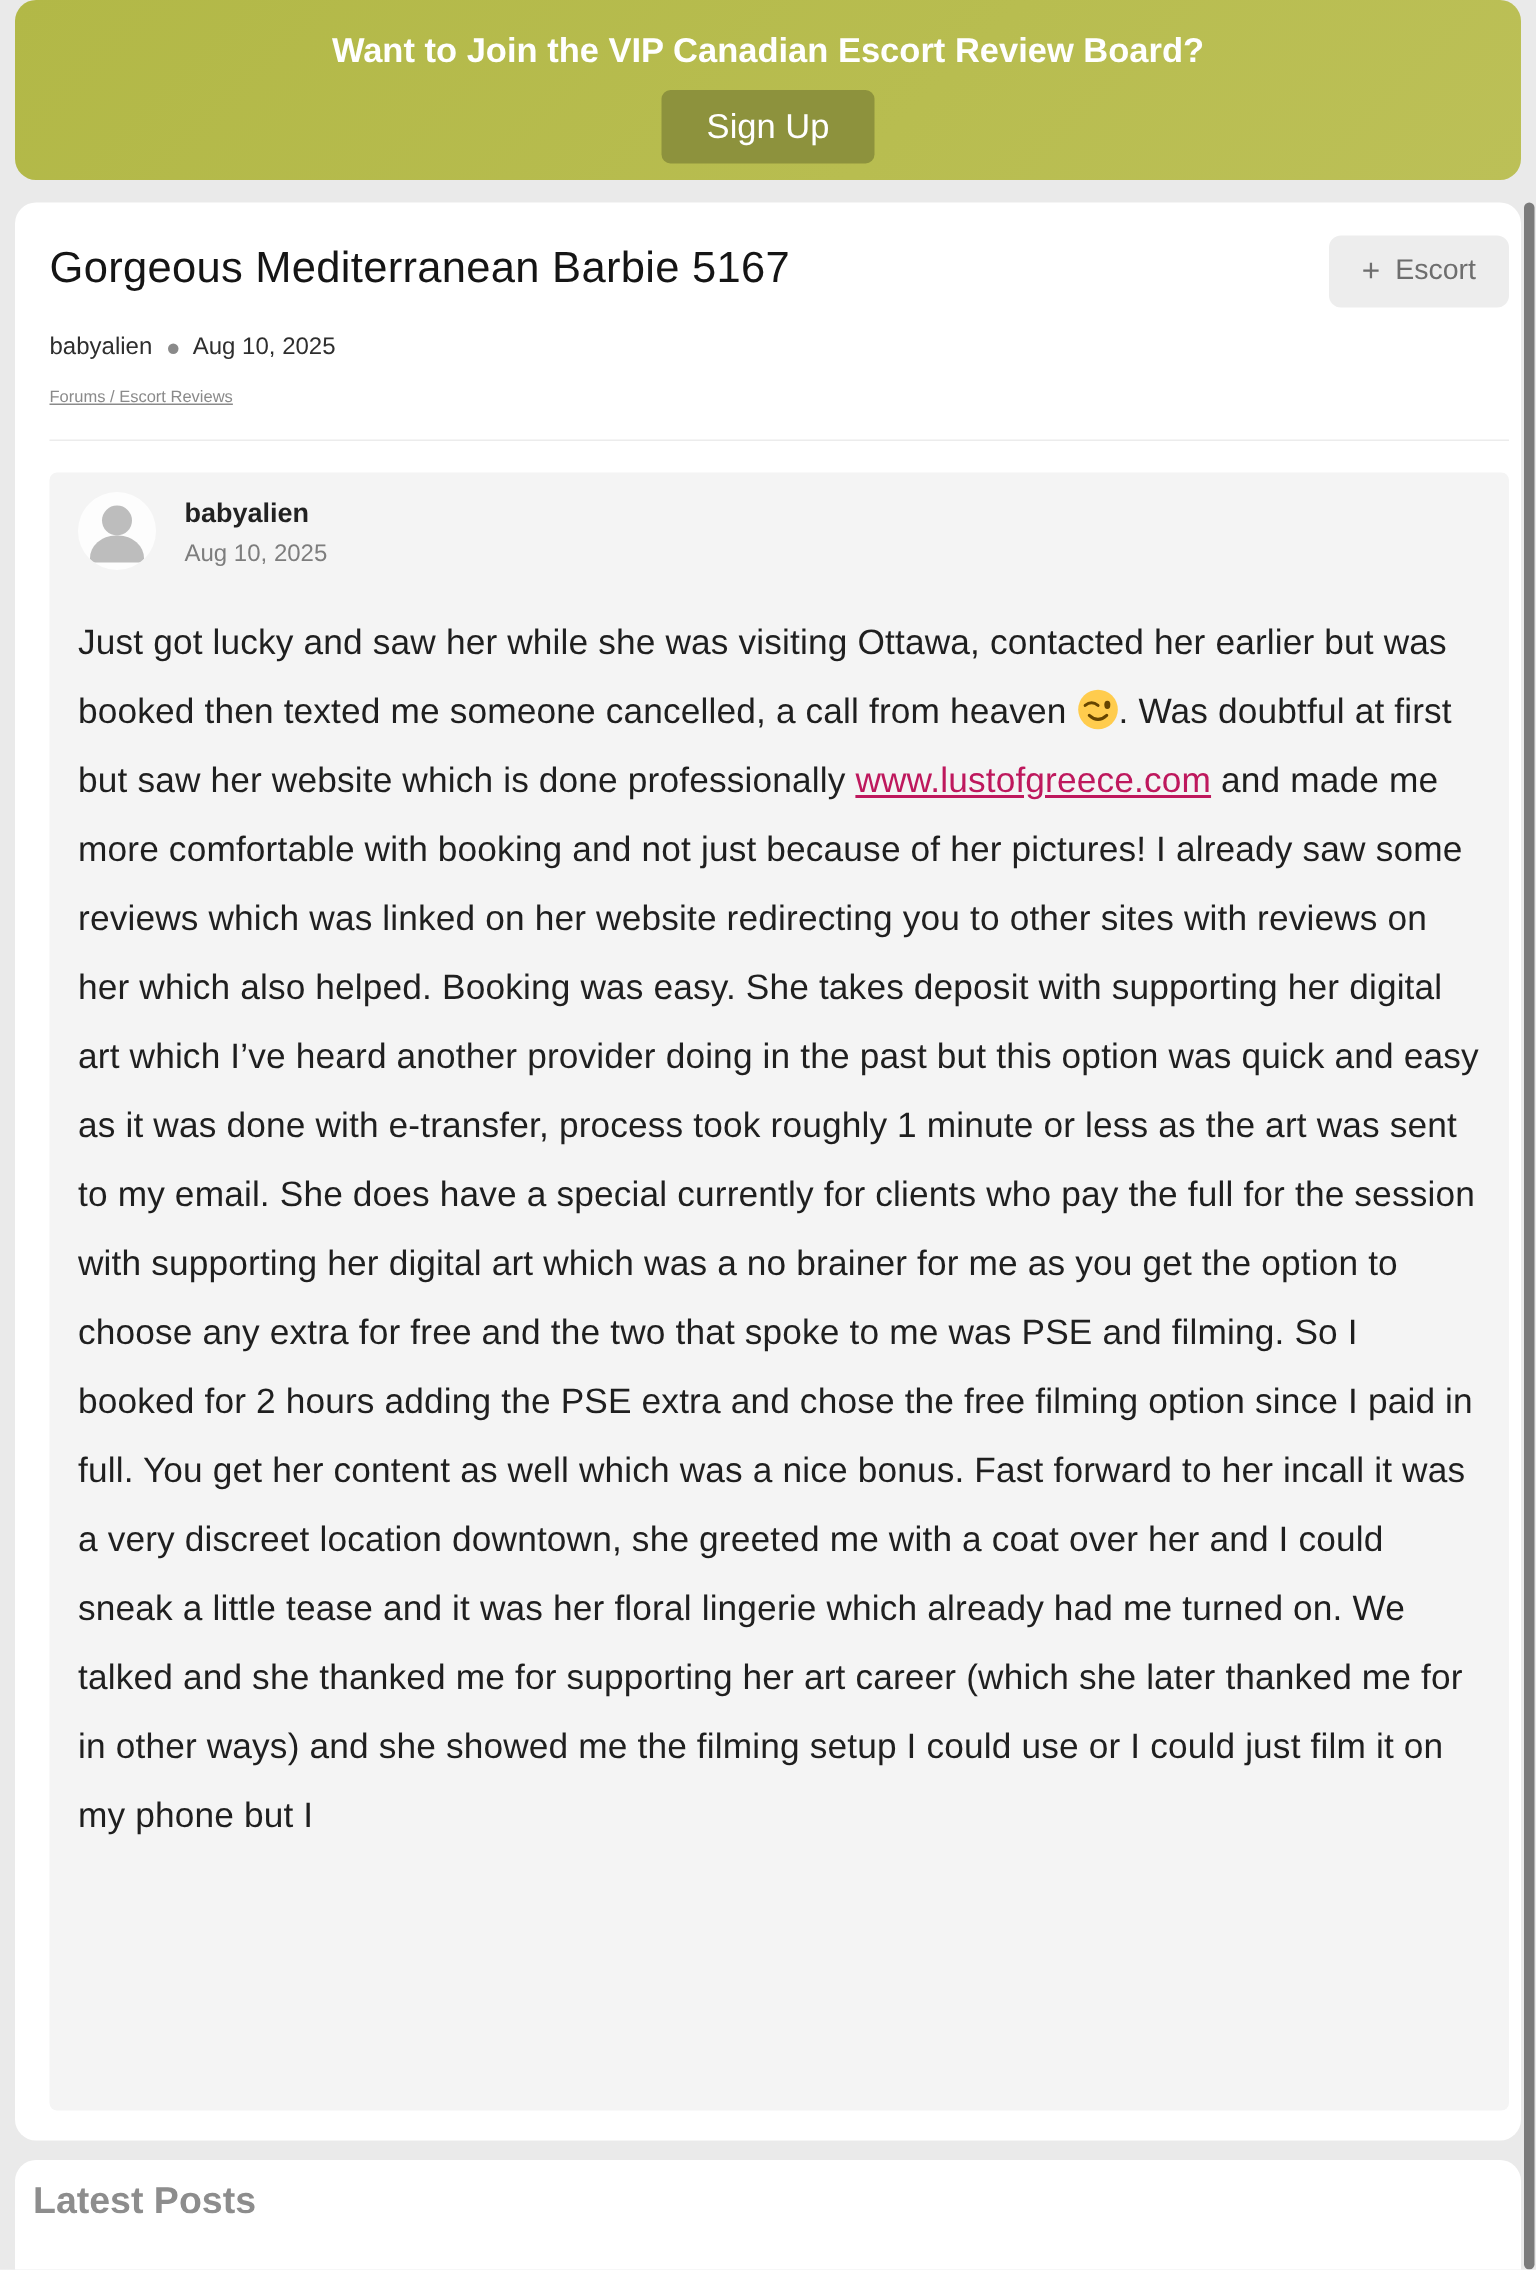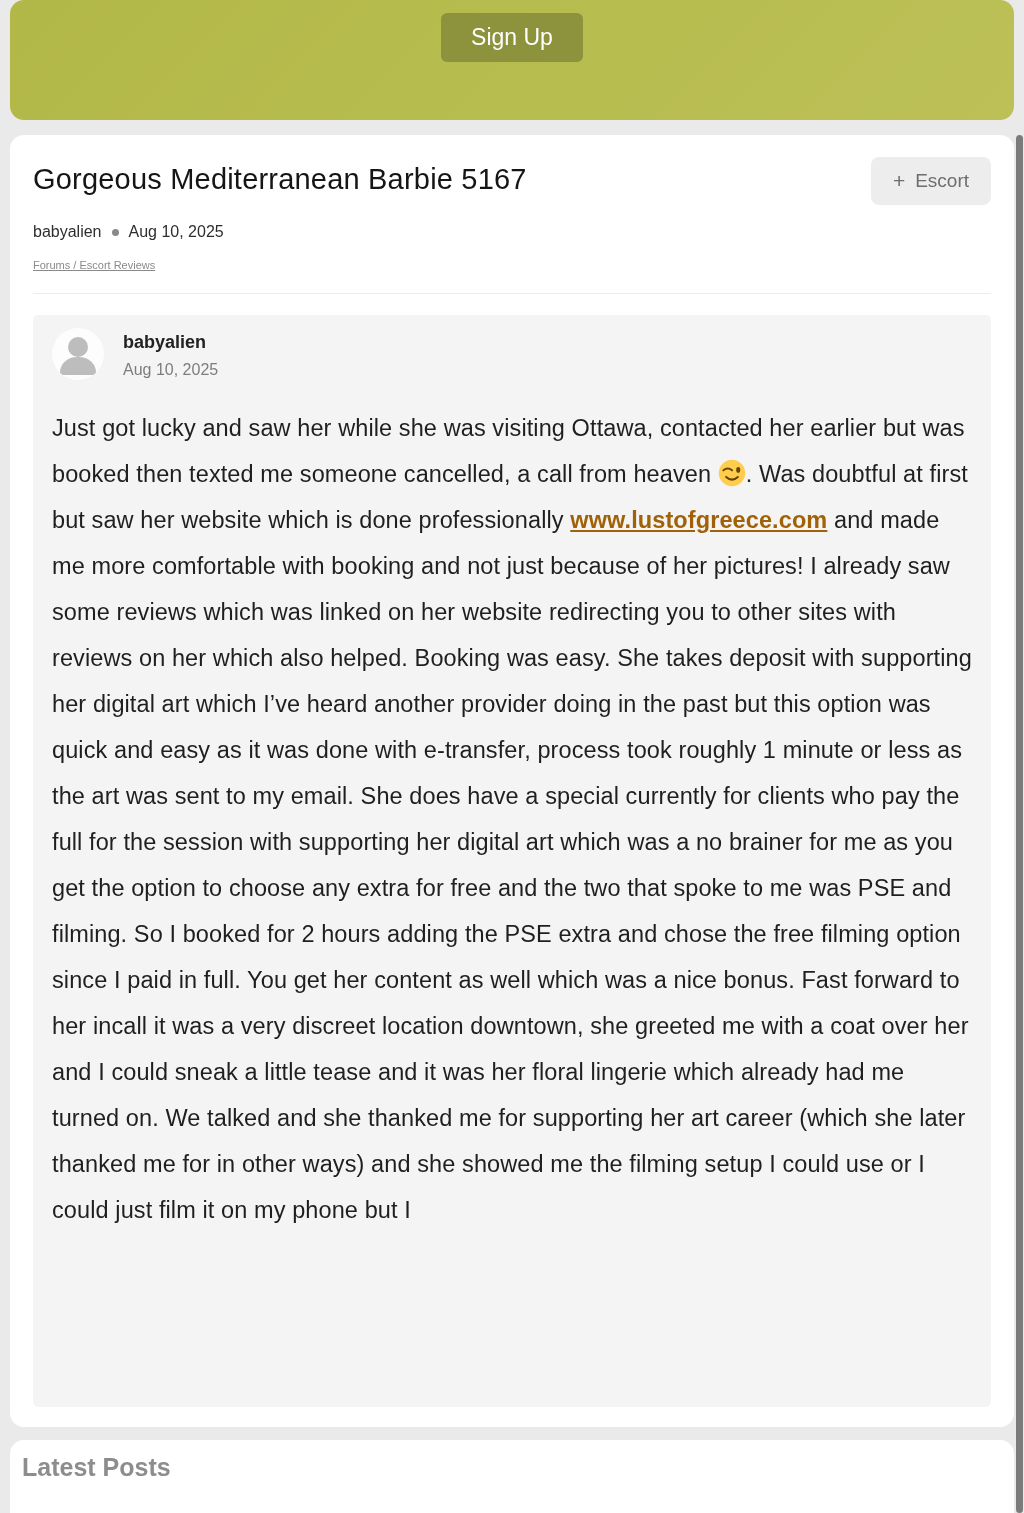--- a/index.html
+++ b/index.html
@@ -35,21 +35,21 @@
     border-radius: 6px;
     padding: 11px 30px;
     cursor: pointer;
   }
 
   
   .main-card {
     position: absolute; left: 10px; right: 10px; top: 135px; height: 1292px;
     background: #ffffff;
     border-radius: 14px;
-    padding: 26px 23px 20px 23px;
+    padding: 26px 8px 20px 23px;
     overflow: hidden;
   }
   .thread-header { display: flex; justify-content: space-between; align-items: flex-start; }
   .thread-title {
     font-size: 29px;
     font-weight: normal;
     color: #151515;
     line-height: 36px;
     letter-spacing: 0.2px;
   }
@@ -122,21 +122,21 @@
   .post-author { font-size: 18px; font-weight: bold; color: #222222; padding-top: 4px; }
   .post-date { font-size: 16px; color: #7d7d7d; margin-top: 8px; }
 
   .post-body {
     margin-top: 25px;
     font-size: 23.5px;
     line-height: 46px;
     color: #1f1f1f;
     letter-spacing: 0.1px;
   }
-  .post-link { color: #a16207; text-decoration: underline; cursor: pointer; font-weight: bold; }
+  .post-link { color: #be185d; text-decoration: underline; cursor: pointer; }
   .wink-emoji { vertical-align: -5px; }
 
   
   .latest-card {
     position: absolute; left: 10px; right: 10px; top: 1440px; height: 80px;
     background: #ffffff;
     border-radius: 14px 14px 0 0;
     padding: 13px 12px;
   }
   .latest-heading { font-size: 25px; color: #8d8d8d; font-weight: bold; }
@@ -146,20 +146,21 @@
     position: absolute; right: 1px; top: 135px;
     width: 7px; height: 1378px;
     background: #7b7b7b;
     border-radius: 4px;
   }
 </style>
 </head>
 <body>
 
 <div class="banner">
+  <div class="banner-heading">Want to Join the VIP Canadian Escort Review Board?</div>
   <button class="signup-btn">Sign Up</button>
 </div>
 
 <div class="main-card">
 
   <div class="thread-header">
     <h1 class="thread-title">Gorgeous Mediterranean Barbie 5167</h1>
     <button class="comment-btn">
       <span class="comment-plus">+</span>
       <span>Escort</span>

